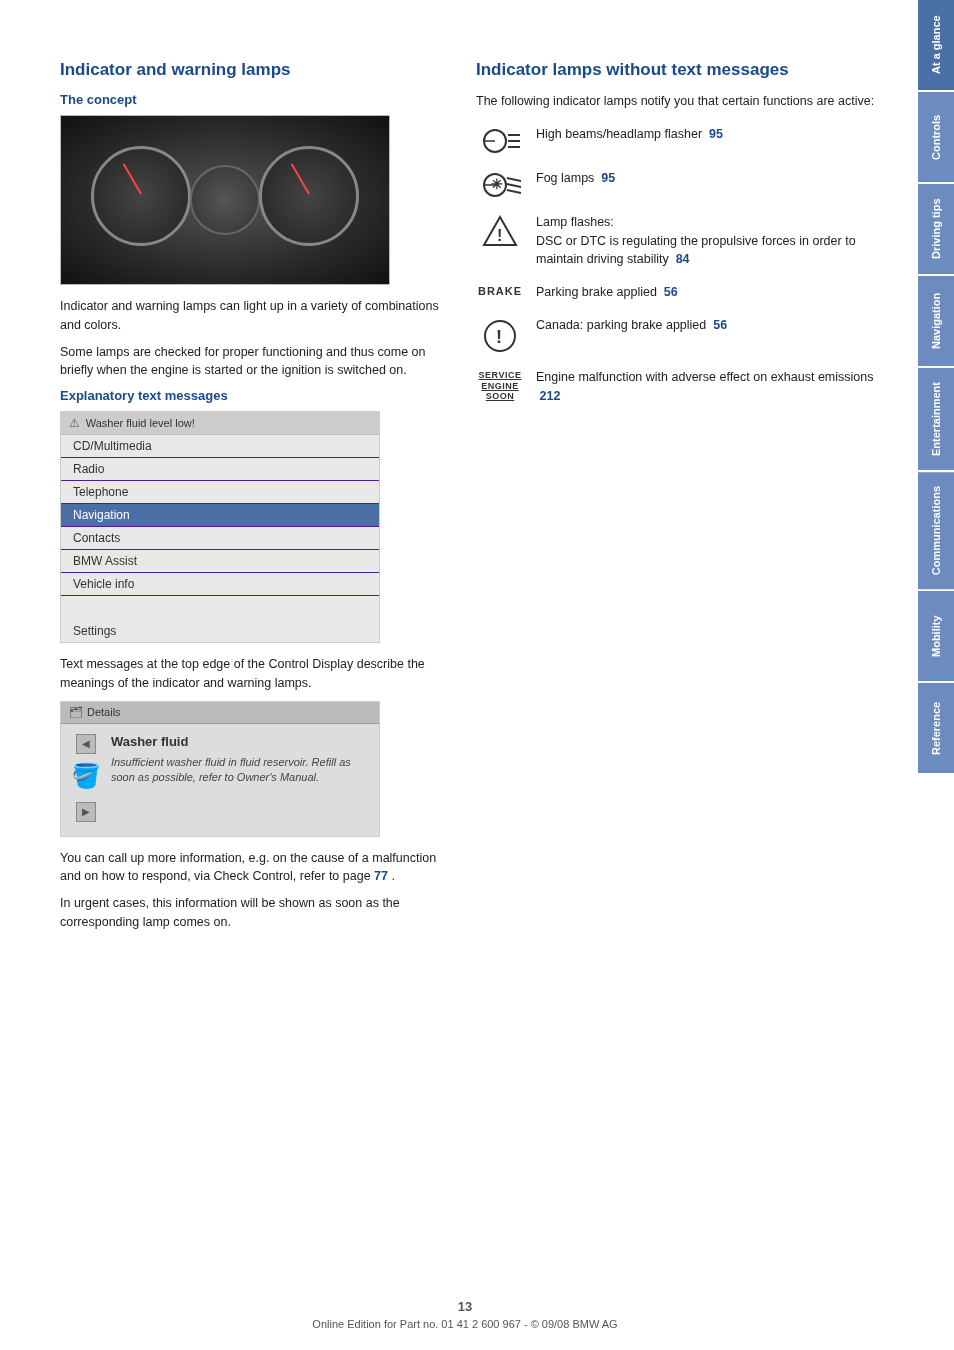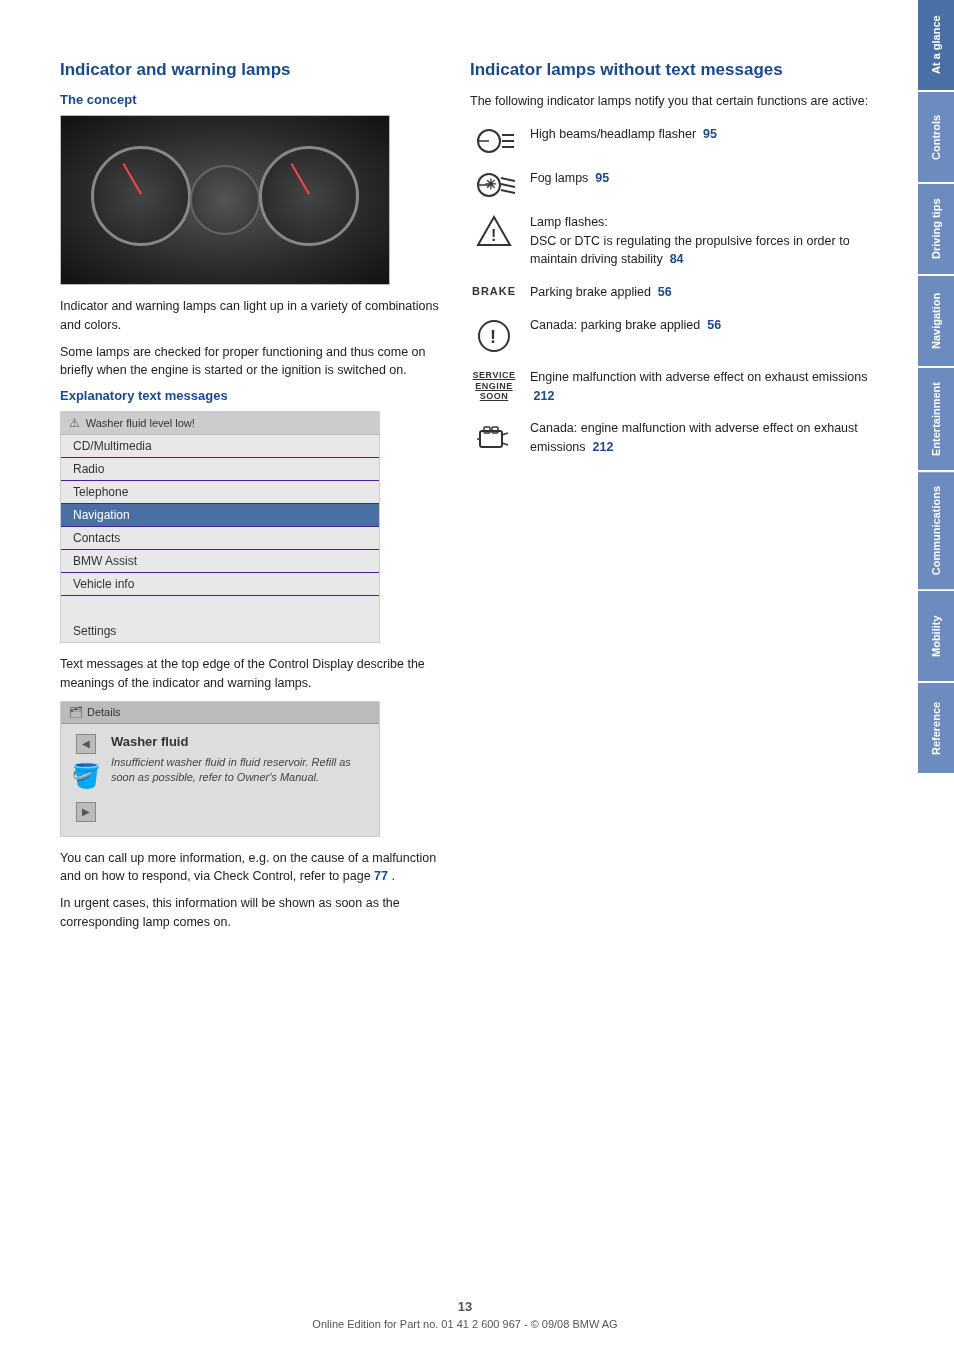--- a/index.html
+++ b/index.html
@@ -51,21 +51,21 @@
     .sidebar-tab.tab-controls { background: #6c8cbf; }
     .sidebar-tab.tab-driving { background: #6c8cbf; }
     .sidebar-tab.tab-navigation { background: #6c8cbf; }
     .sidebar-tab.tab-entertainment { background: #6c8cbf; }
     .sidebar-tab.tab-communications { background: #6c8cbf; }
     .sidebar-tab.tab-mobility { background: #6c8cbf; }
     .sidebar-tab.tab-reference { background: #6c8cbf; }
 
     .two-col {
       display: flex;
-      gap: 20px;
+      gap: 26px;
     }
 
     .left-col {
       flex: 0 0 390px;
     }
 
     .right-col {
       flex: 1;
     }
 
@@ -504,36 +504,20 @@
             <div class="indicator-icon">
               <div style="display:flex; flex-direction:column; align-items:center;text-decoration:underline;">
                 <span class="service-text">SERVICE<br>ENGINE<br>SOON</span>
               </div>
             </div>
             <div class="indicator-text">
               Engine malfunction with adverse effect on exhaust emissions &nbsp;<a class="link-ref">212</a>
             </div>
           </li>
 
-          <li class="indicator-item">
-            <div class="indicator-icon">
-              <svg width="36" height="36" viewBox="0 0 36 36">
-
-                <rect x="4" y="10" width="22" height="16" rx="2" fill="none" stroke="#333" stroke-width="2"></rect>
-                <rect x="8" y="6" width="6" height="6" rx="1" fill="none" stroke="#333" stroke-width="1.5"></rect>
-                <rect x="16" y="6" width="6" height="6" rx="1" fill="none" stroke="#333" stroke-width="1.5"></rect>
-                <line x1="26" y1="14" x2="32" y2="12" stroke="#333" stroke-width="1.5"></line>
-                <line x1="26" y1="22" x2="32" y2="24" stroke="#333" stroke-width="1.5"></line>
-                <line x1="4" y1="18" x2="1" y2="18" stroke="#333" stroke-width="1.5"></line>
-              </svg>
-            </div>
-            <div class="indicator-text">
-              Canada: engine malfunction with adverse effect on exhaust emissions &nbsp;<a class="link-ref">212</a>
-            </div>
-          </li>
 
         </ul>
       </div>
     </div>
 
     <div class="page-footer">
       <div class="page-number">13</div>
       <div>Online Edition for Part no. 01 41 2 600 967  -  © 09/08 BMW AG</div>
     </div>
   </div>

